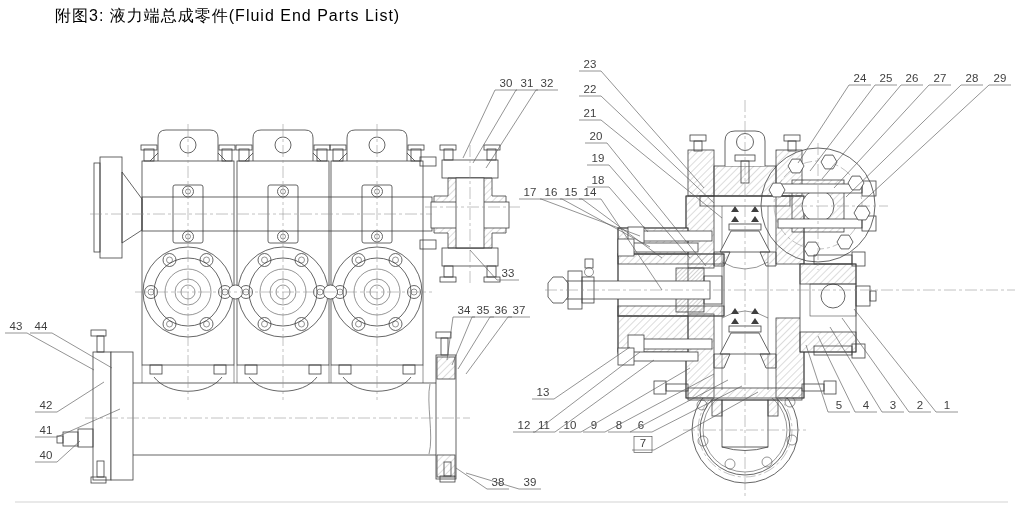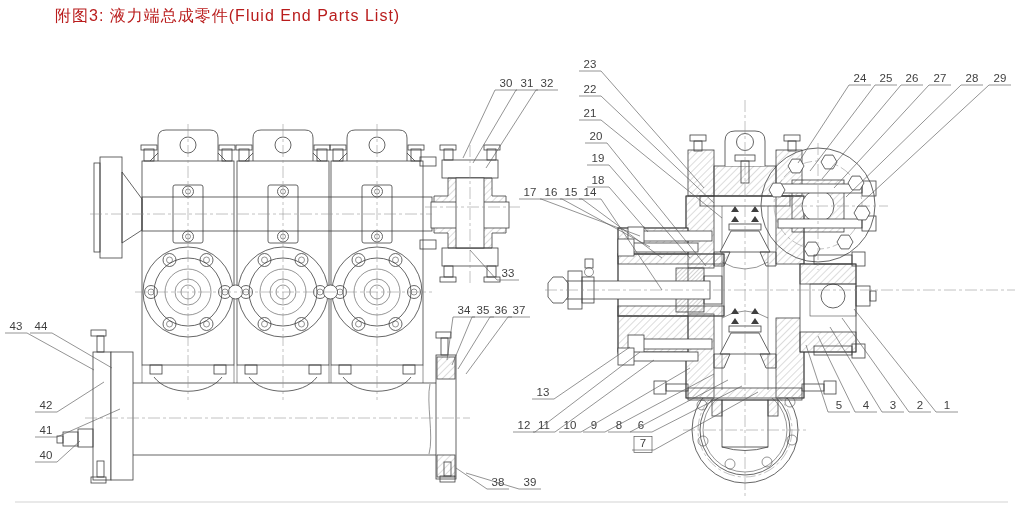--- a/index.html
+++ b/index.html
@@ -1,18 +1,18 @@
 <!DOCTYPE html>
 <html><head>
 <meta charset="utf-8">
 <style>
   html,body{margin:0;padding:0;background:#ffffff;}
   .page{position:relative;width:1024px;height:513px;background:#ffffff;overflow:hidden;
         font-family:"Liberation Sans",sans-serif;}
-  .title{position:absolute;left:55px;top:6px;font-size:16px;letter-spacing:1px;color:#b91c1c;
+  .title{position:absolute;left:55px;top:6px;font-size:16px;letter-spacing:1px;color:#000000;
          font-family:"Liberation Sans",sans-serif;white-space:nowrap;}
   svg{position:absolute;left:0;top:0;}
   .ln {fill:none;stroke:#3f3f3f;stroke-width:0.8;}
   .lnt{fill:none;stroke:#3f3f3f;stroke-width:0.55;}
   .wh {fill:#ffffff;stroke:#3f3f3f;stroke-width:0.8;}
   .h1 {fill:url(#hatch1);stroke:#3f3f3f;stroke-width:0.8;}
   .h2 {fill:url(#hatch2);stroke:#3f3f3f;stroke-width:0.8;}
   .cl {fill:none;stroke:#8f8f8f;stroke-width:0.55;stroke-dasharray:12 3 3 3;}
   .dk {fill:#3f3f3f;stroke:none;}
   .co-line{stroke:#5a5a5a;stroke-width:0.65;fill:none;}

